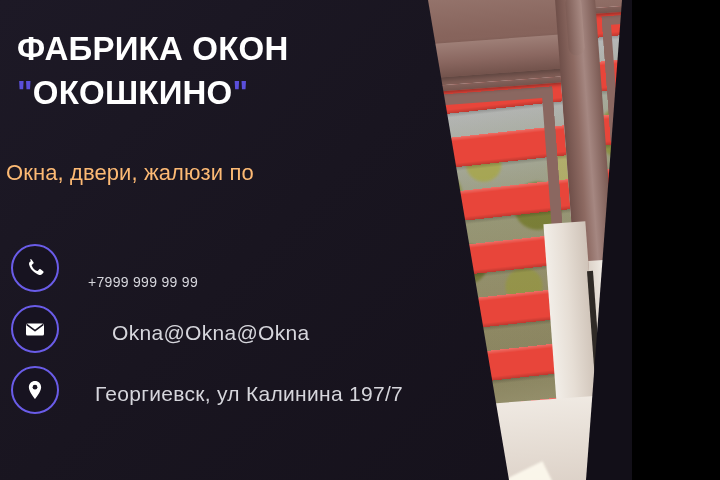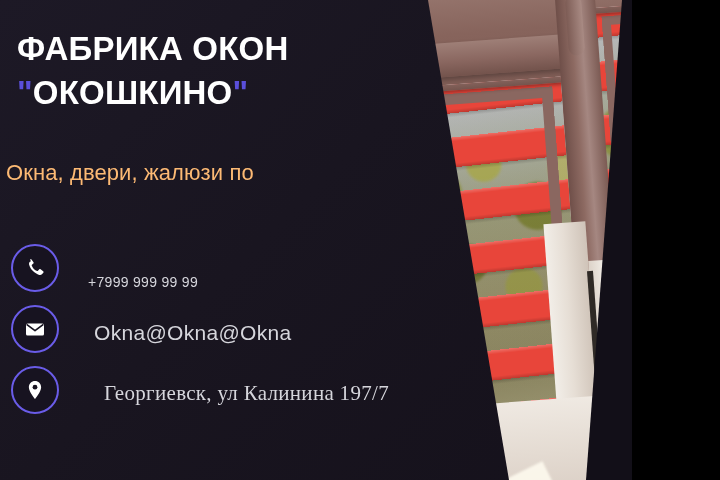--- a/index.html
+++ b/index.html
@@ -240,22 +240,22 @@
   .contact-text {
     position: absolute;
     left: 88px;
     color: #d6d6dc;
     font-size: 21px;
     font-weight: 300;
     letter-spacing: .3px;
     white-space: nowrap;
   }
   .contact-row.phone .contact-text { left: 88px; font-size: 14px; margin-top: 20px; }
-  .contact-row.email .contact-text { left: 94px; }
-  .contact-row.addr  .contact-text { left: 104px; font-family: Liberation Serif, serif; }
+  .contact-row.email .contact-text { left: 112px; }
+  .contact-row.addr  .contact-text { left: 95px; }
 </style>
 </head>
 <body>
 
 <div id="poster">
 
   <div class="photo-wrap">
     <div class="photo">
       <div class="wall"></div>
 

